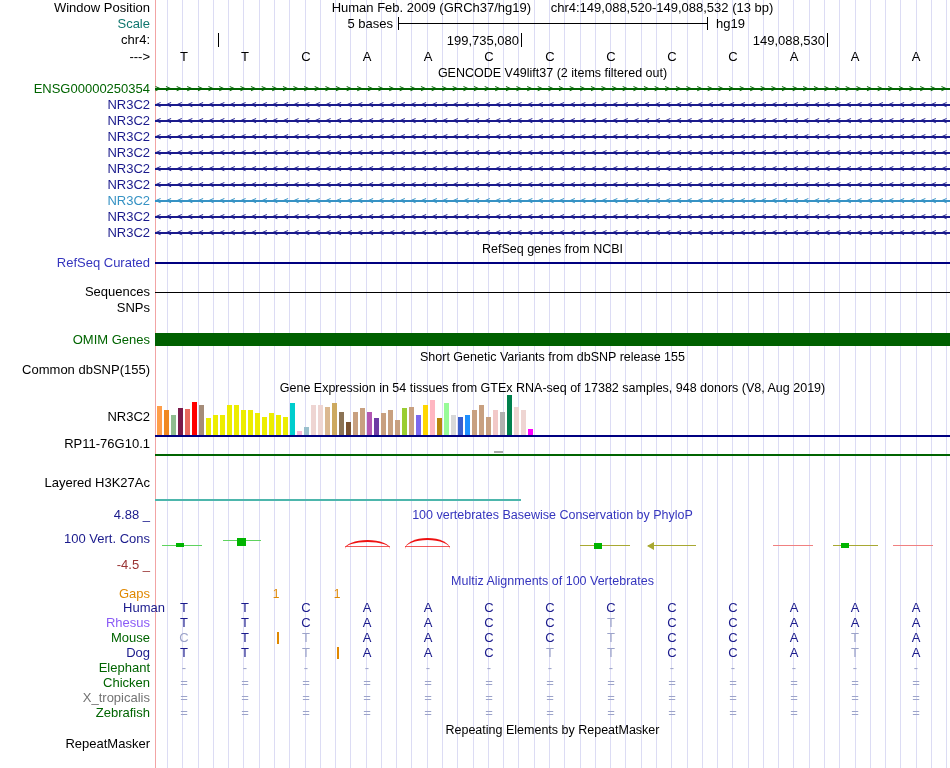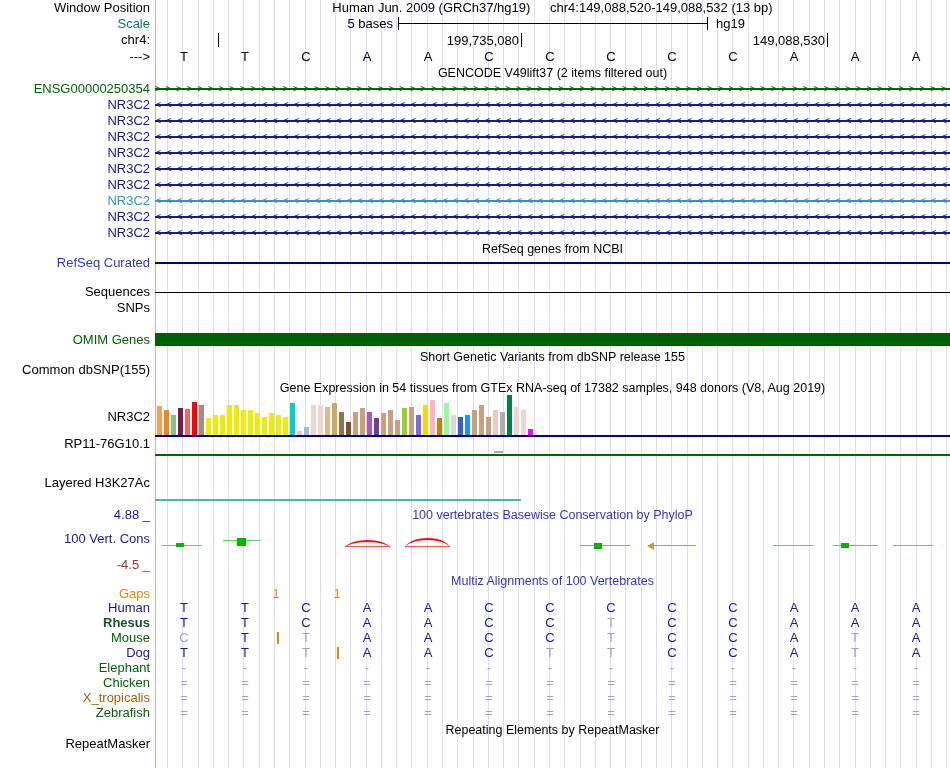--- a/index.html
+++ b/index.html
@@ -34,21 +34,21 @@
 </style>
 </head>
 <body>
 
 <div id="app">
   <div class="grid"></div>
   <div class="edge"></div>
 
   <div class="glabel" style="top:1px;color:#000">Window Position</div>
   <div class="ctitle" style="top:1px;font-size:13px">
-    <span>Human Jun. 2009 (GRCh37/hg19)</span>
+    <span>Human Feb. 2009 (GRCh37/hg19)</span>
     <span style="margin-left:16px">chr4:149,088,520-149,088,532 (13 bp)</span>
   </div>
 
   <div class="glabel" style="top:17px;color:#0f766e">Scale</div>
   <div class="abs" style="left:155px;top:17px;width:238px;text-align:right;font-size:13px;line-height:14px">5 bases</div>
   <div class="ruler"></div>
   <div class="abs" style="left:716px;top:17px;font-size:13px;line-height:14px">hg19</div>
 
   <div class="glabel" style="top:33px;color:#000">chr4:</div>
   <div class="tick" style="left:218px;top:33px"></div>
@@ -358,21 +358,21 @@
 <div class="glabel" style="top: 81px; line-height: 16px; color: rgb(0, 100, 0);">ENSG00000250354</div>
     <div class="glabel" style="top: 97px; line-height: 16px; color: rgb(26, 26, 140);">NR3C2</div>
     <div class="glabel" style="top: 113px; line-height: 16px; color: rgb(26, 26, 140);">NR3C2</div>
     <div class="glabel" style="top: 129px; line-height: 16px; color: rgb(26, 26, 140);">NR3C2</div>
     <div class="glabel" style="top: 145px; line-height: 16px; color: rgb(26, 26, 140);">NR3C2</div>
     <div class="glabel" style="top: 161px; line-height: 16px; color: rgb(26, 26, 140);">NR3C2</div>
     <div class="glabel" style="top: 177px; line-height: 16px; color: rgb(26, 26, 140);">NR3C2</div>
     <div class="glabel" style="top: 193px; line-height: 16px; color: rgb(54, 146, 196);">NR3C2</div>
     <div class="glabel" style="top: 209px; line-height: 16px; color: rgb(26, 26, 140);">NR3C2</div>
     <div class="glabel" style="top: 225px; line-height: 16px; color: rgb(26, 26, 140);">NR3C2</div>
-    <div class="glabel" style="top: 601px; color: rgb(26, 26, 140);">Human</div>
-    <div class="glabel" style="top: 616px; color: #14532d; font-weight: bold;">Rhesus</div>
+    <div class="glabel" style="top: 601px; color: rgb(26, 26, 140); margin-left: 15px;">Human</div>
+    <div class="glabel" style="top: 616px; color: #8b5cf6;">Rhesus</div>
     <div class="glabel" style="top: 631px; color: rgb(0, 100, 0);">Mouse</div>
     <div class="glabel" style="top: 646px; color: rgb(26, 26, 140);">Dog</div>
     <div class="glabel" style="top: 661px; color: rgb(0, 100, 0);">Elephant</div>
     <div class="glabel" style="top: 676px; color: rgb(0, 100, 0);">Chicken</div>
-    <div class="glabel" style="top: 691px; color: #a16207;">X_tropicalis</div>
+    <div class="glabel" style="top: 691px; color: #737373;">X_tropicalis</div>
     <div class="glabel" style="top: 706px; color: rgb(0, 100, 0);">Zebrafish</div>
   </div>
 
 </body></html>

